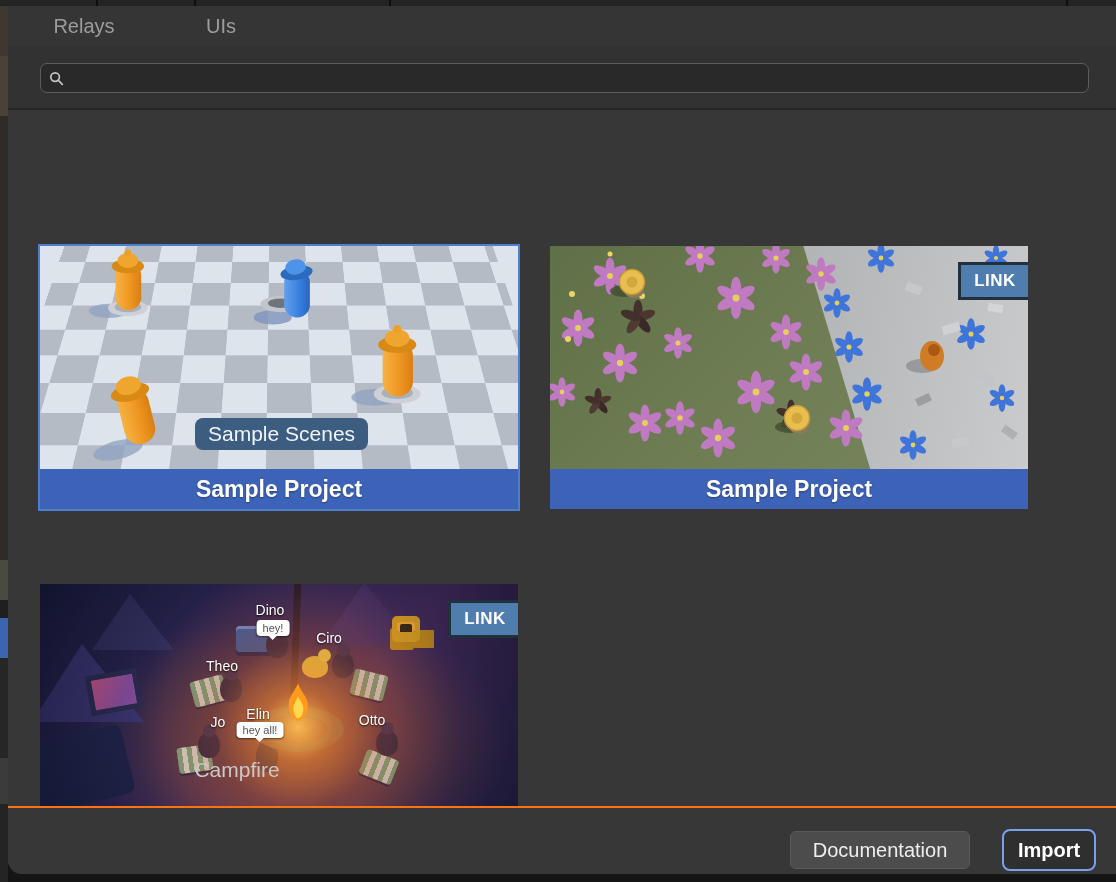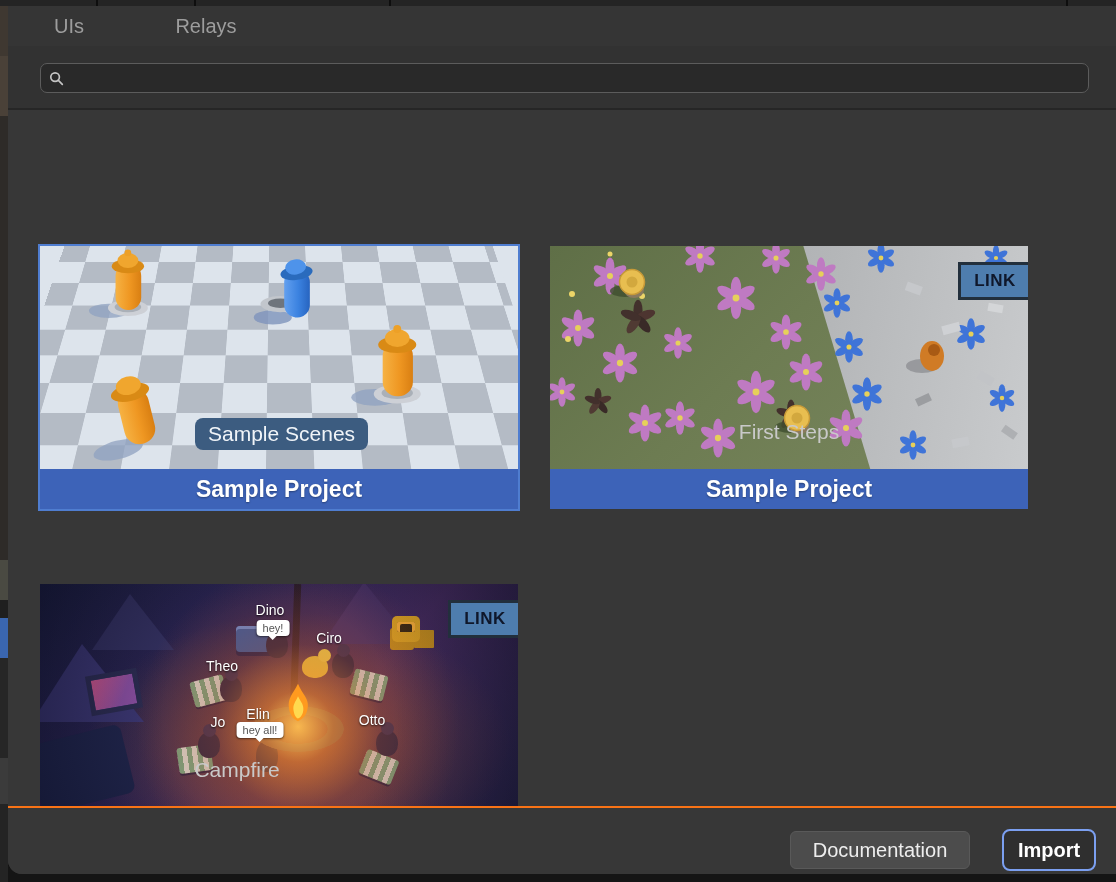--- a/index.html
+++ b/index.html
@@ -37,21 +37,21 @@
   #content { position:absolute; left:0; top:106px; width:1108px; height:694px; background:#373737; }
 
   .card { position:absolute; width:478px; height:263px; background:#222; }
   .card.selected { width:482px; height:267px; border:2px solid #4f7dd0; }
   .thumb { position:absolute; left:0; top:0; width:478px; height:223px; overflow:hidden; }
   .strip { position:absolute; left:0; bottom:0; width:478px; height:40px; background:#3d63b8;
            display:flex; align-items:center; justify-content:center; }
   .strip span { color:#fff; font-size:23px; font-weight:bold; text-shadow:0 1px 2px rgba(0,0,0,.35); }
 
   .link-badge { position:absolute; top:16px; right:-4px; width:74px; height:38px;
-                background:#4e7dae; border:3px solid #222f3c; color:#0f172a;
+                background:#4e7dae; border:3px solid #222f3c; color:#ffffff;
                 font-size:17px; font-weight:bold; letter-spacing:.5px;
                 display:flex; align-items:center; justify-content:center; z-index:5; }
 
   .card-label { position:absolute; color:#c9c9c9; font-size:21px; text-align:center; }
   .card-label.badge { background:#3c5c80; color:#f0f4f8; border-radius:8px; padding:4px 13px; }
 
   
   .checker-wrap { position:absolute; inset:0; background:#dde4ec; }
   .checker { position:absolute; left:-20%; width:140%; height:300%; bottom:-60%;
              background:repeating-conic-gradient(#b4bbc5 0% 25%, #dde4ec 25% 50%);
@@ -127,22 +127,22 @@
   <div class="seg" style="top:594px;height:18px;background:#1f1f1f"></div>
   <div class="seg" style="top:612px;height:40px;background:#3a66b0"></div>
   <div class="seg" style="top:652px;height:100px;background:#262626"></div>
   <div class="seg" style="top:752px;height:46px;background:#3b3b3b"></div>
   <div class="seg" style="top:798px;height:78px;background:#242424"></div>
 </div>
 
 <div class="abs" id="panel">
 
   <div id="tabbar">
+    <div class="tab" style="width:152px">Relays</div>
     <div class="tab" style="width:122px">UIs</div>
-    <div class="tab" style="width:152px">Relays</div>
   </div>
 
   <div id="search-row">
     <div id="search-box">
       <svg width="15" height="15" viewBox="0 0 16 16">
         <circle cx="6.5" cy="6.5" r="4.6" fill="none" stroke="#c4c4c4" stroke-width="1.8"></circle>
         <line x1="10" y1="10" x2="14.2" y2="14.2" stroke="#c4c4c4" stroke-width="1.8" stroke-linecap="round"></line>
       </svg>
       <input placeholder="" style="">
     </div>
@@ -287,21 +287,20 @@
             <ellipse cx="0" cy="0" rx="12" ry="15" fill="#d07b25"></ellipse>
             <circle cx="2" cy="-6" r="6" fill="#a85a14"></circle>
           </g>
         </svg>
         <div class="link-badge">LINK</div>
       </div>
       <div class="strip">
         <span>Sample Project</span>
       </div>
     </div>
-    <div class="card-label" style="left:542px;top:308px;width:478px">First Steps</div>
 
     <div class="card" style="left:32px;top:472px">
       <div class="thumb">
         <div class="camp-base"></div>
         <div class="camp-ground"></div>
 
         <div class="tent" style="left:-8px;top:60px;border-left:50px solid transparent;border-right:62px solid transparent;border-bottom:78px solid #3b3670"></div>
         <div class="tent" style="left:52px;top:10px;border-left:38px solid transparent;border-right:44px solid transparent;border-bottom:56px solid #33305e"></div>
         <div class="tent" style="left:282px;top:-2px;border-left:42px solid transparent;border-right:50px solid transparent;border-bottom:62px solid #453064"></div>
         <div class="abs" style="left:-6px;top:150px;width:95px;height:70px;background:#20254a;transform:rotate(-14deg);border-radius:8px"></div>

